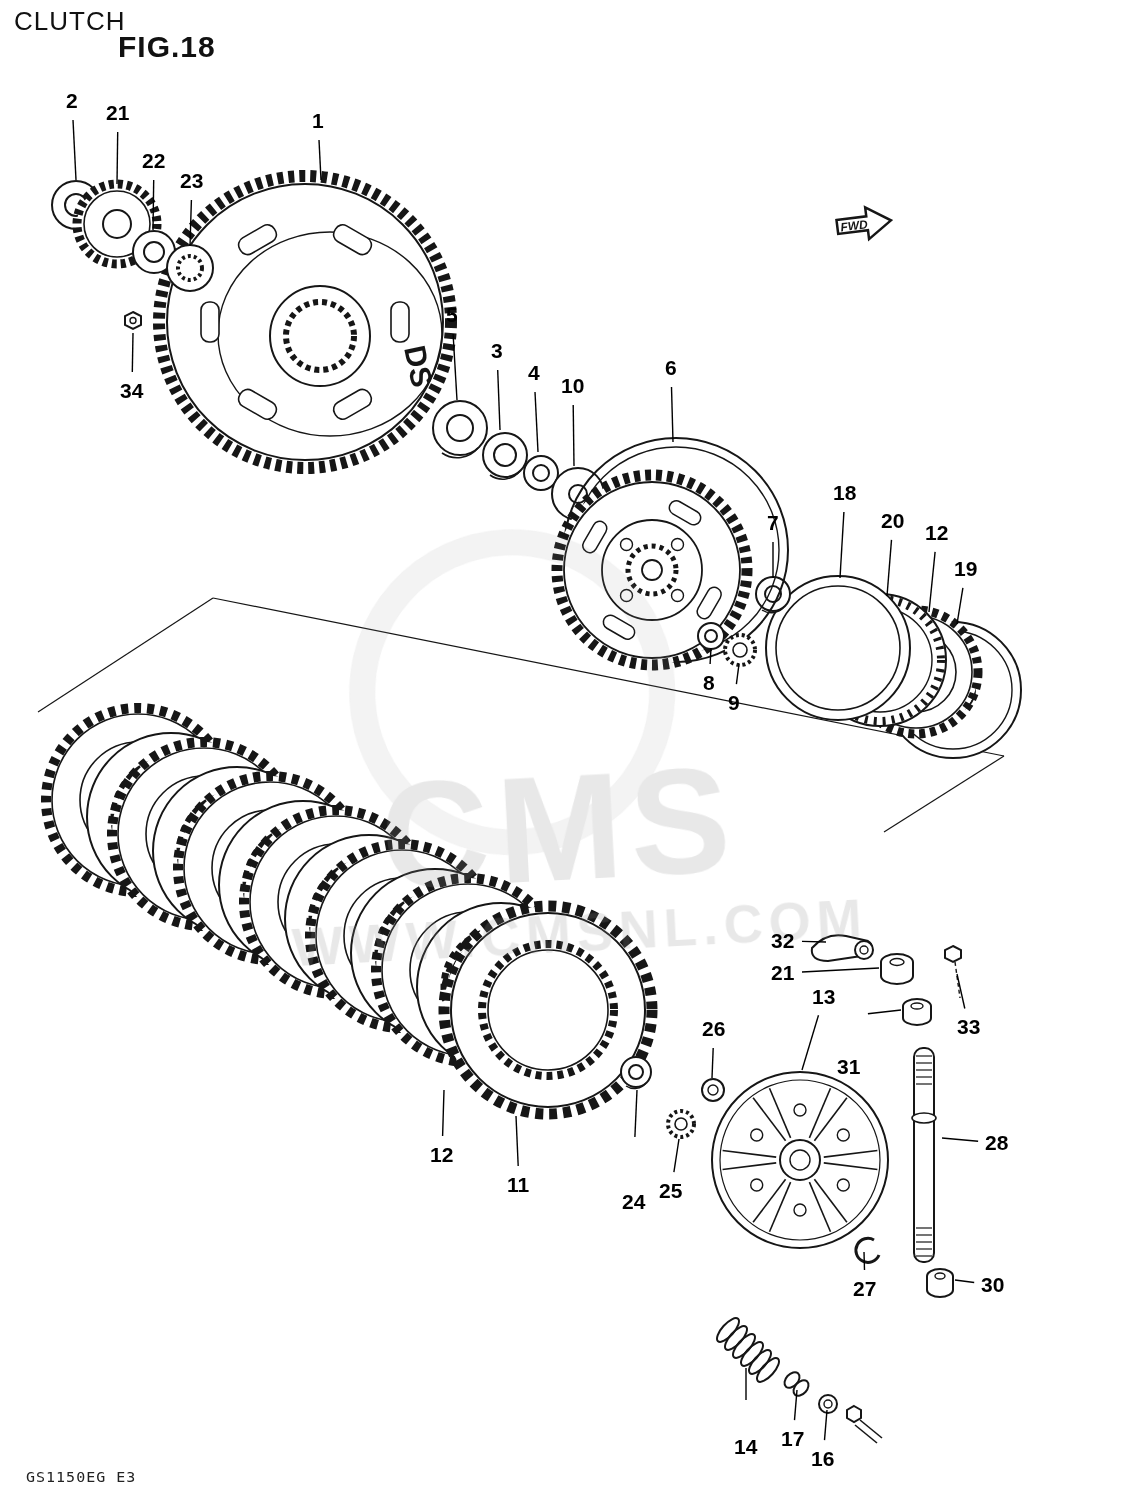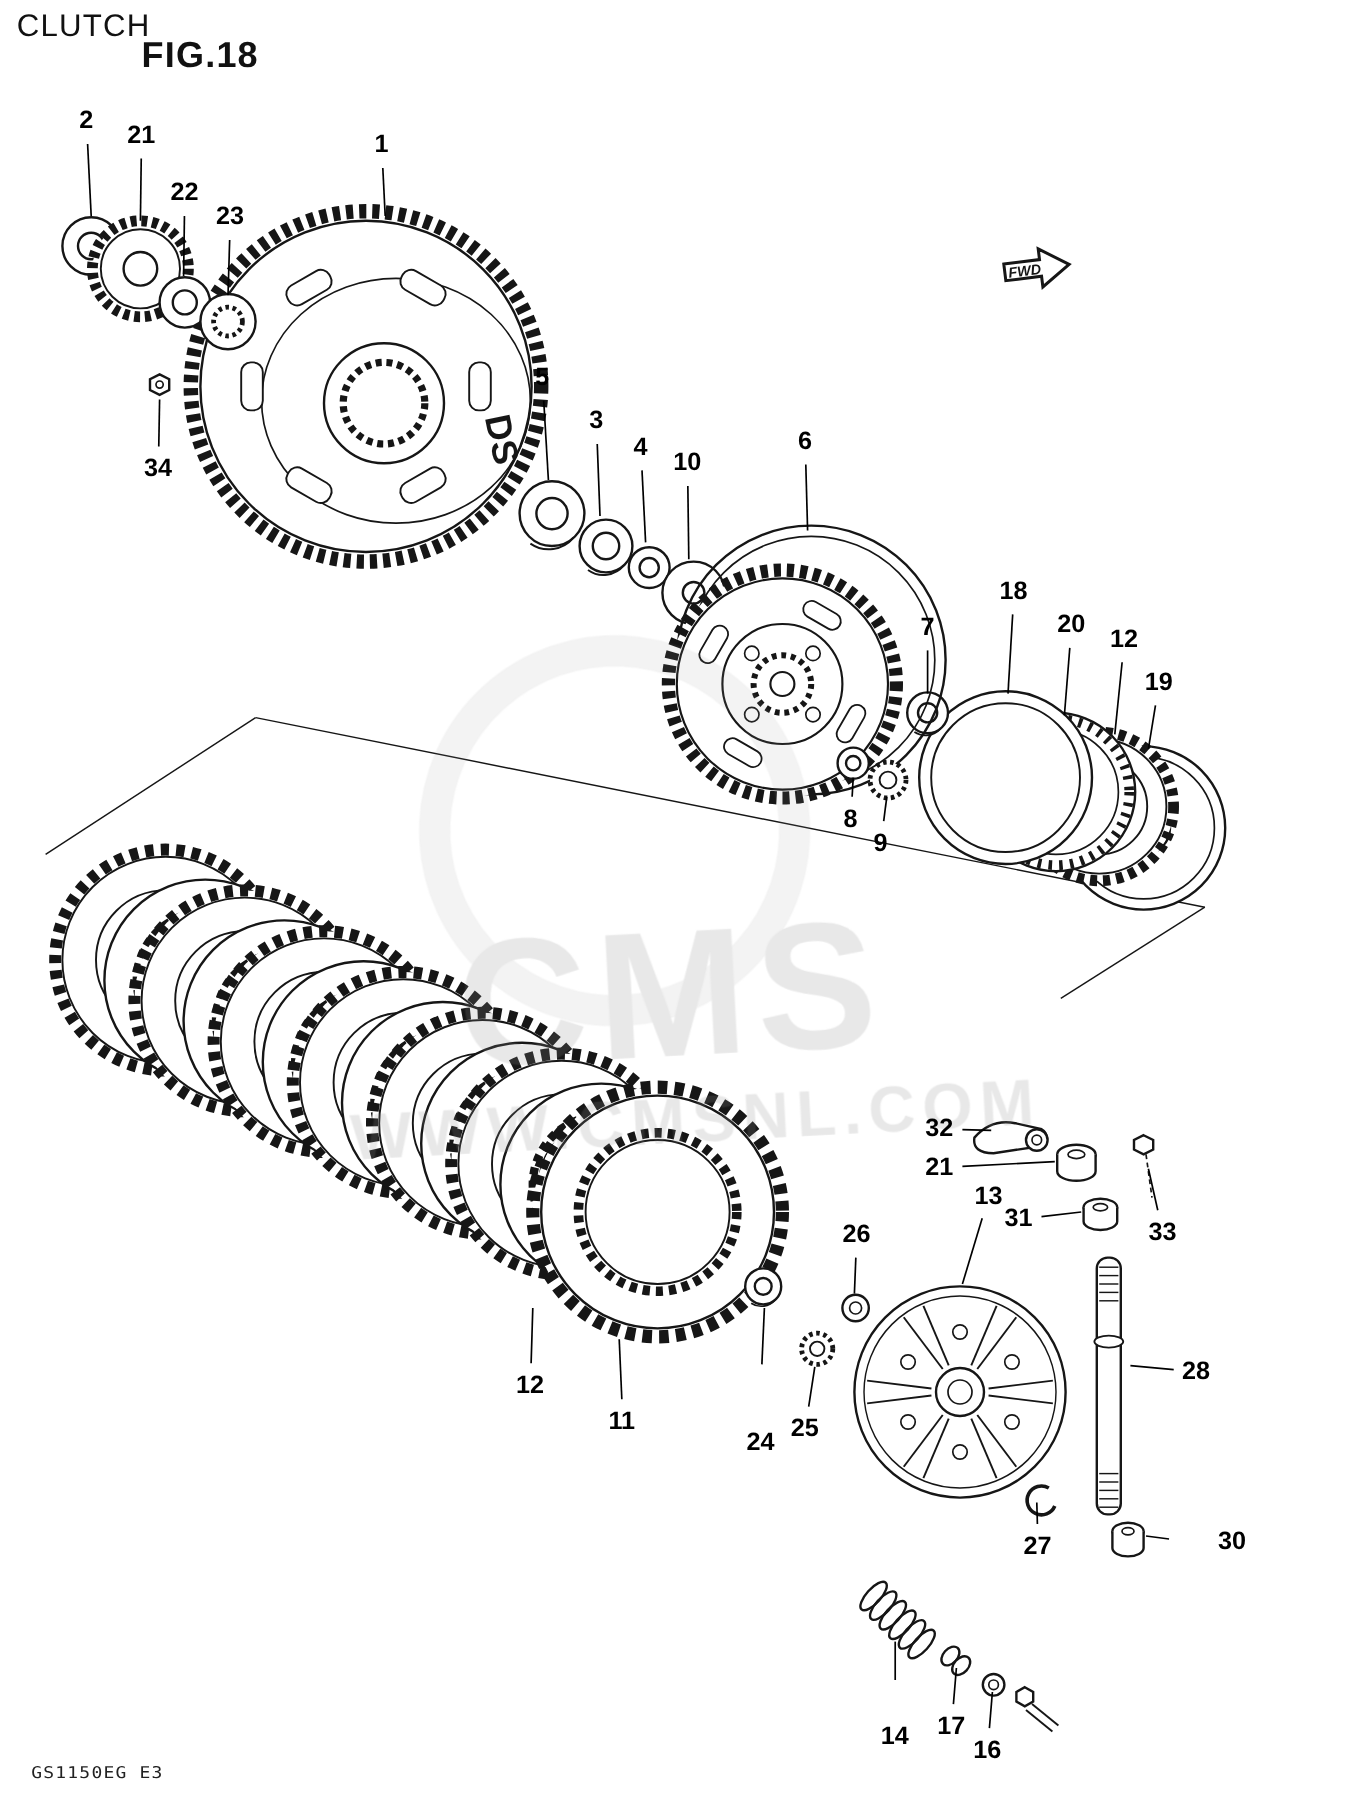--- a/index.html
+++ b/index.html
@@ -371,30 +371,30 @@
       <span class="part-label" style="left: 665px; top: 355px;">6</span>
       <span class="part-label" style="left: 833px; top: 480px;">18</span>
       <span class="part-label" style="left: 881px; top: 508px;">20</span>
       <span class="part-label" style="left: 925px; top: 520px;">12</span>
       <span class="part-label" style="left: 954px; top: 556px;">19</span>
       <span class="part-label" style="left: 767px; top: 510px;">7</span>
       <span class="part-label" style="left: 703px; top: 670px;">8</span>
       <span class="part-label" style="left: 728px; top: 690px;">9</span>
       <span class="part-label" style="left: 771px; top: 928px;">32</span>
       <span class="part-label" style="left: 771px; top: 960px;">21</span>
-      <span class="part-label" style="left: 837px; top: 1003px;">31</span>
+      <span class="part-label" style="left: 837px; top: 1054px;">31</span>
       <span class="part-label" style="left: 957px; top: 1014px;">33</span>
       <span class="part-label" style="left: 812px; top: 984px;">13</span>
       <span class="part-label" style="left: 702px; top: 1016px;">26</span>
       <span class="part-label" style="left: 985px; top: 1130px;">28</span>
       <span class="part-label" style="left: 622px; top: 1143px; margin-top: 46px;">24</span>
       <span class="part-label" style="left: 659px; top: 1178px;">25</span>
       <span class="part-label" style="left: 430px; top: 1142px;">12</span>
       <span class="part-label" style="left: 507px; top: 1172px;">11</span>
       <span class="part-label" style="left: 853px; top: 1276px;">27</span>
-      <span class="part-label" style="left: 981px; top: 1272px; margin-left: 34px;">30</span>
+      <span class="part-label" style="left: 981px; top: 1272px;">30</span>
       <span class="part-label" style="left: 734px; top: 1406px; margin-top: 28px;">14</span>
       <span class="part-label" style="left: 781px; top: 1426px;">17</span>
       <span class="part-label" style="left: 811px; top: 1446px;">16</span>
     </div>
 
   <div class="model-code">GS1150EG E3</div>
 </div>
 
 </body></html>

